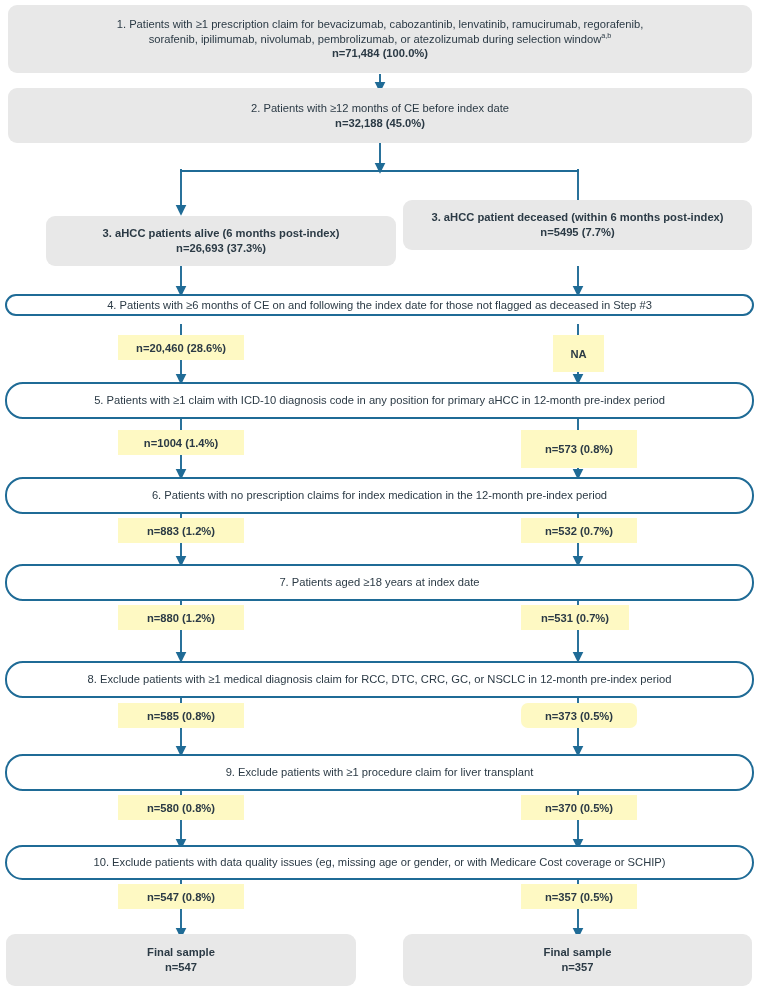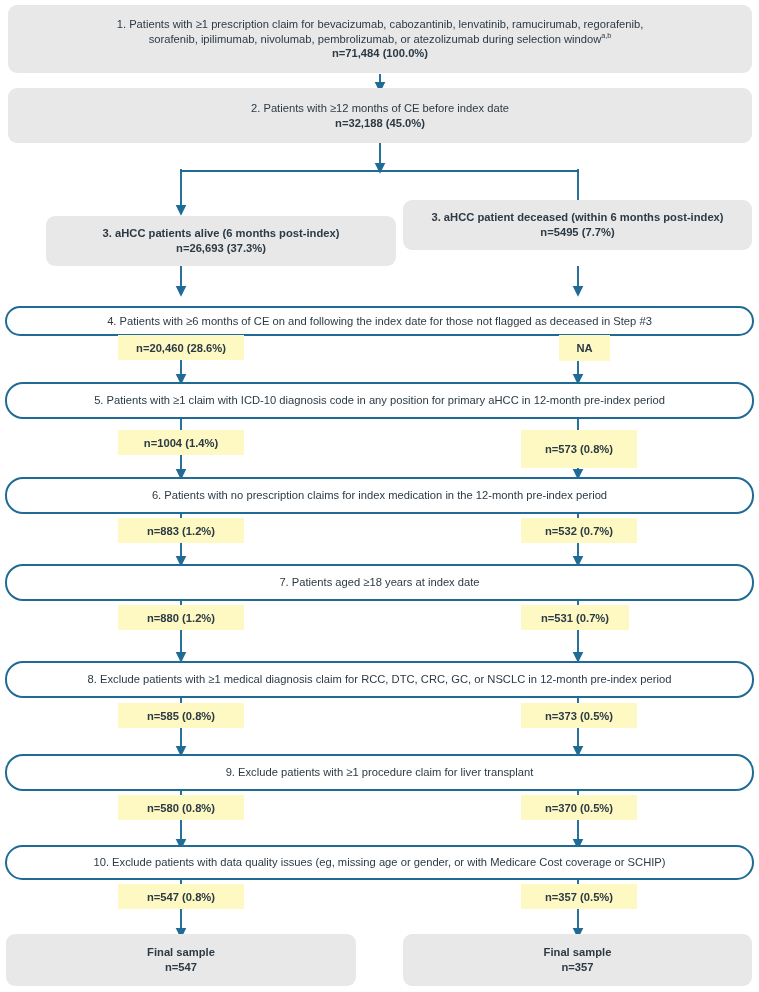--- a/index.html
+++ b/index.html
@@ -162,26 +162,26 @@
     </span>
   </div>
 
   <div class="node gray-box" style="left:403px; top:200px; width:349px; height:50px; font-weight:bold;">
     <span class="pad">
       <span class="ln-bold">3. aHCC patient deceased (within 6 months post-index)</span>
       <span class="ln-bold">n=5495 (7.7%)</span>
     </span>
   </div>
 
-  <div class="node blue-box" style="left:5px; top:294px; width:749px; height:30px;margin-top:12px;">
+  <div class="node blue-box" style="left:5px; top:294px; width:749px; height:22px;">
     <span class="pad">4. Patients with ≥6 months of CE on and following the index date for those not flagged as deceased in Step #3</span>
   </div>
 
   <div class="label-chip" style="left:118px; top:335px; width:126px; height:25px;">n=20,460 (28.6%)</div>
-  <div class="label-chip" style="left:553px; top:335px; width:51px; height:26px;margin-left:6px;">NA</div>
+  <div class="label-chip" style="left:553px; top:335px; width:51px; height:37px;">NA</div>
 
   <div class="node blue-box" style="left:5px; top:382px; width:749px; height:37px;">
     <span class="pad">5. Patients with ≥1 claim with ICD-10 diagnosis code in any position for primary aHCC in 12-month pre-index period</span>
   </div>
 
   <div class="label-chip" style="left:118px; top:430px; width:126px; height:25px;">n=1004 (1.4%)</div>
   <div class="label-chip" style="left:521px; top:430px; width:116px; height:38px;">n=573 (0.8%)</div>
 
   <div class="node blue-box" style="left:5px; top:477px; width:749px; height:37px;">
     <span class="pad">6. Patients with no prescription claims for index medication in the 12-month pre-index period</span>
@@ -195,21 +195,21 @@
   </div>
 
   <div class="label-chip" style="left:118px; top:605px; width:126px; height:25px;">n=880 (1.2%)</div>
   <div class="label-chip" style="left:521px; top:605px; width:108px; height:25px;">n=531 (0.7%)</div>
 
   <div class="node blue-box" style="left:5px; top:661px; width:749px; height:37px;">
     <span class="pad">8. Exclude patients with ≥1 medical diagnosis claim for RCC, DTC, CRC, GC, or NSCLC in 12-month pre-index period</span>
   </div>
 
   <div class="label-chip" style="left:118px; top:703px; width:126px; height:25px;">n=585 (0.8%)</div>
-  <div class="label-chip" style="left:521px; top:703px; width:116px; height:25px;">n=373 (0.5%)</div>
+  <div class="label-chip" style="left:521px; top:703px; width:116px; height:25px;border-radius:7px;">n=373 (0.5%)</div>
 
   <div class="node blue-box" style="left:5px; top:754px; width:749px; height:37px;">
     <span class="pad">9. Exclude patients with ≥1 procedure claim for liver transplant</span>
   </div>
 
   <div class="label-chip" style="left:118px; top:795px; width:126px; height:25px;">n=580 (0.8%)</div>
   <div class="label-chip" style="left:521px; top:795px; width:116px; height:25px;">n=370 (0.5%)</div>
 
   <div class="node blue-box" style="left:5px; top:845px; width:749px; height:35px;">
     <span class="pad">10. Exclude patients with data quality issues (eg, missing age or gender, or with Medicare Cost coverage or SCHIP)</span>

